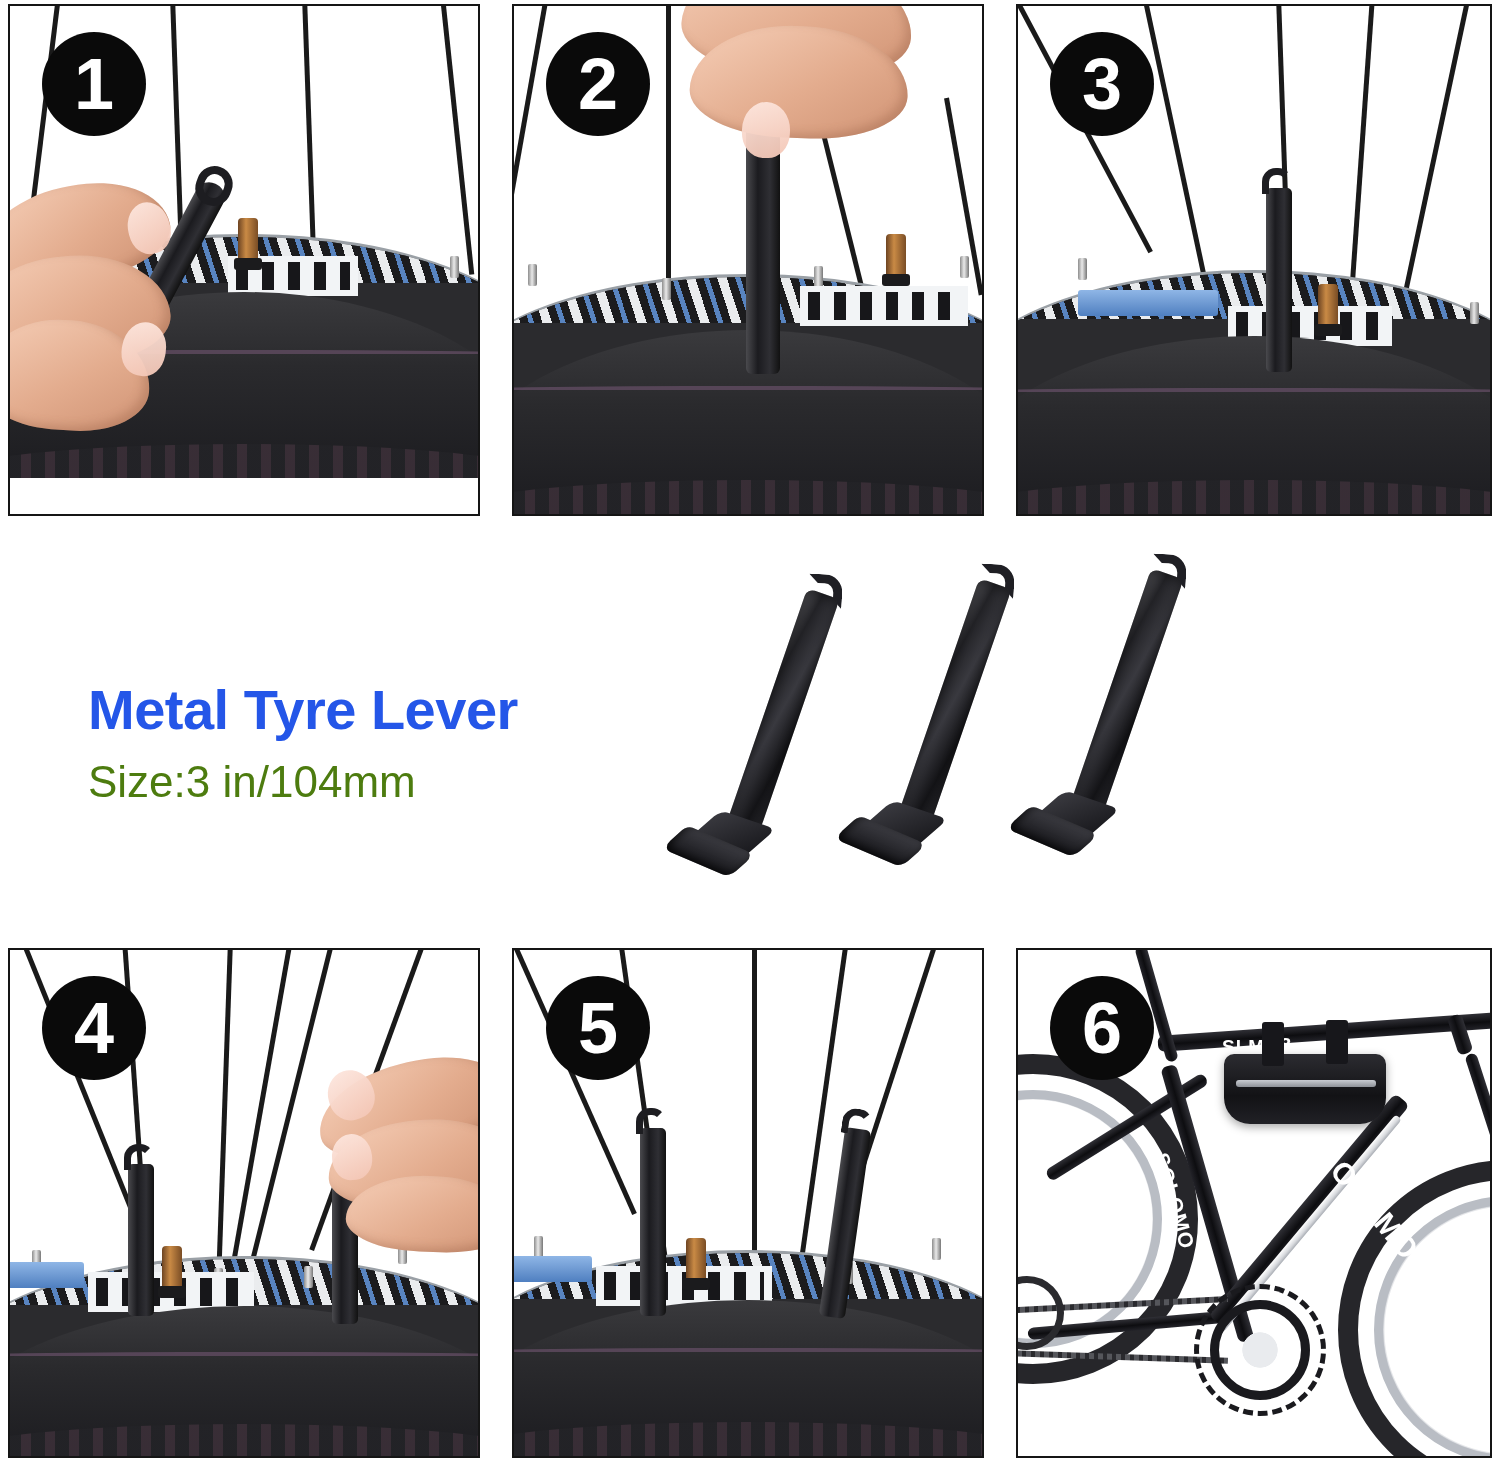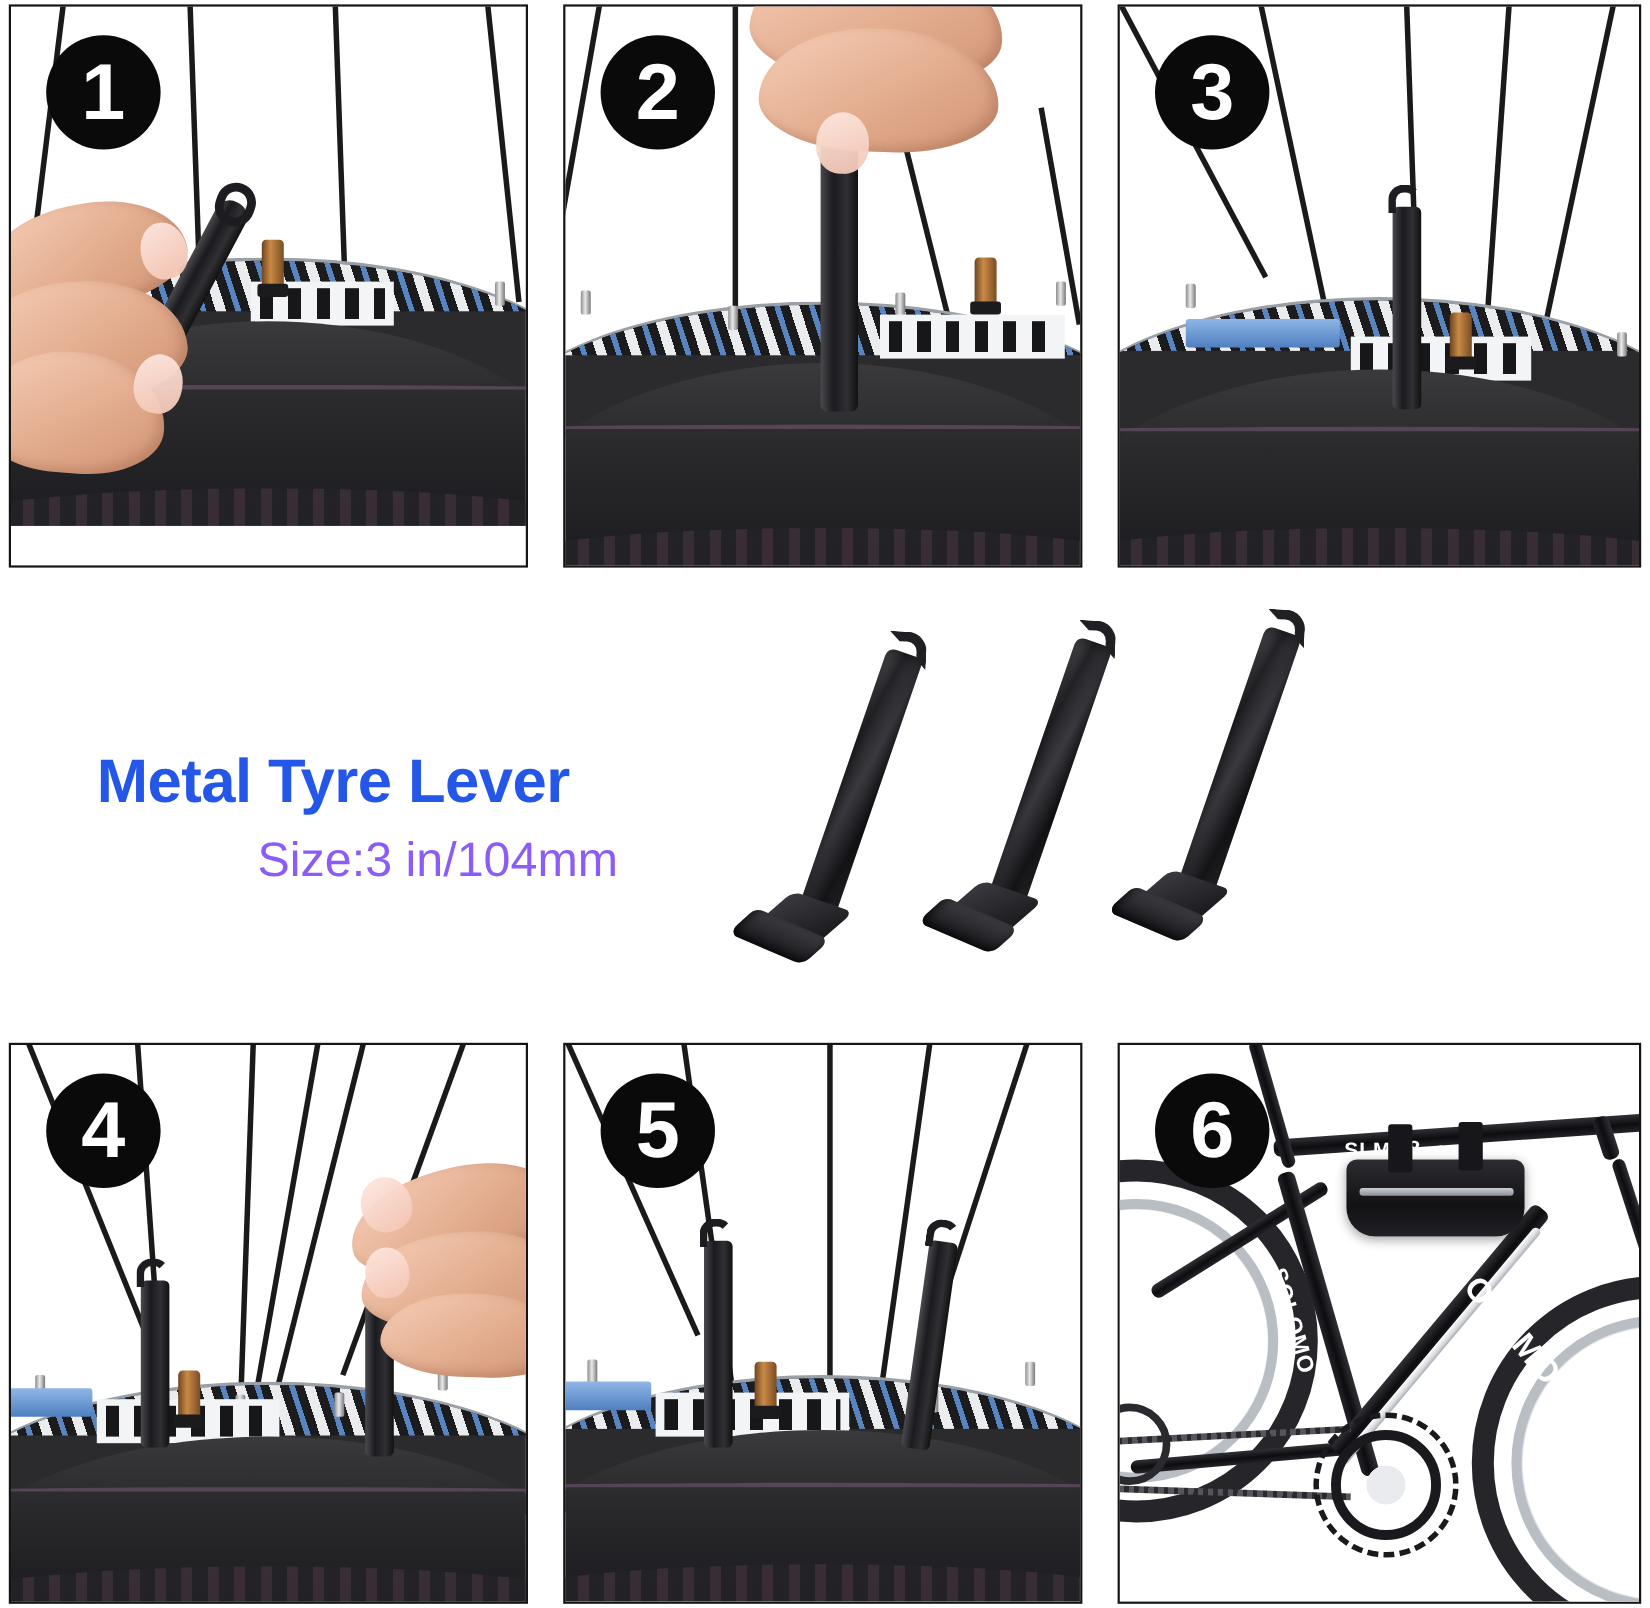--- a/index.html
+++ b/index.html
@@ -214,24 +214,23 @@
   .caption .title {
     font-size: 56px;
     font-weight: bold;
     letter-spacing: -0.5px;
     line-height: 1;
     margin: 0;
   }
   .caption .subtitle {
     font-size: 44px;
     font-weight: normal;
-    color: #8b5cf6;
+    color: #4d7c0f;
     line-height: 1;
     margin: 22px 0 0 0;
-    text-align: center;
   }
 
   .lever-hero {
     position: absolute;
     width: 34px;
     height: 290px;
     transform-origin: bottom center;
   }
   .lever-hero .shaft {
     position: absolute;

